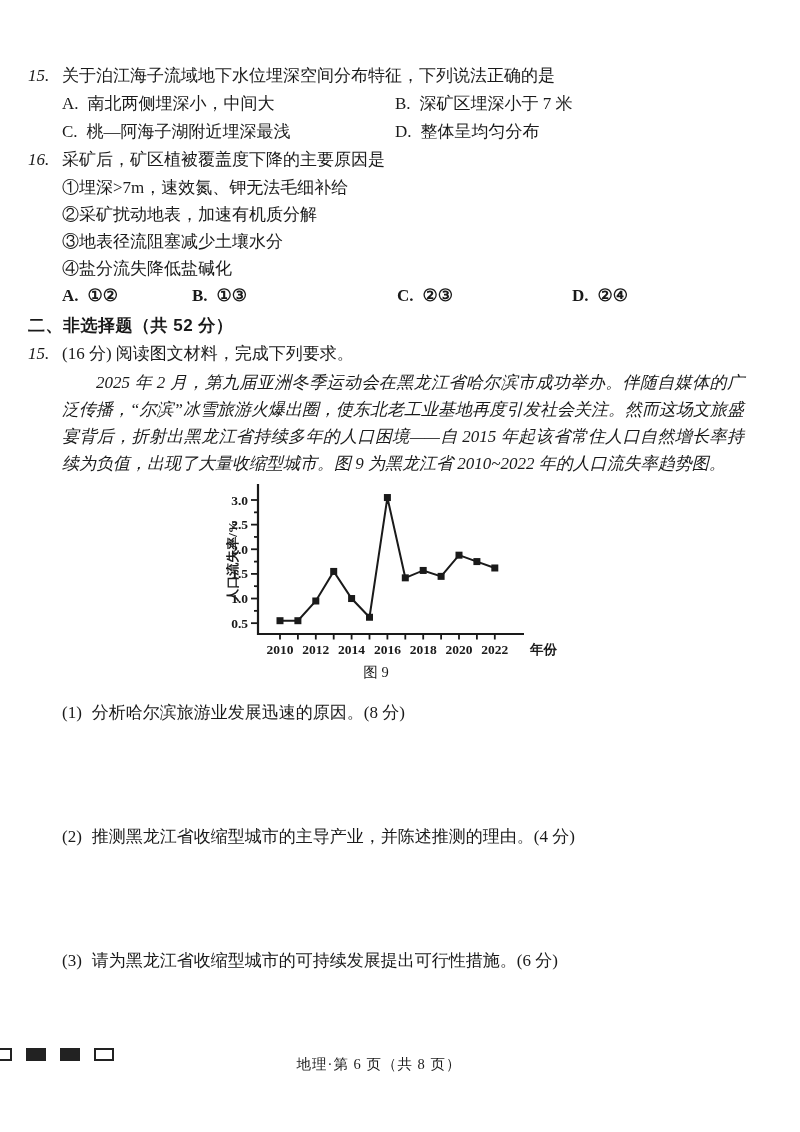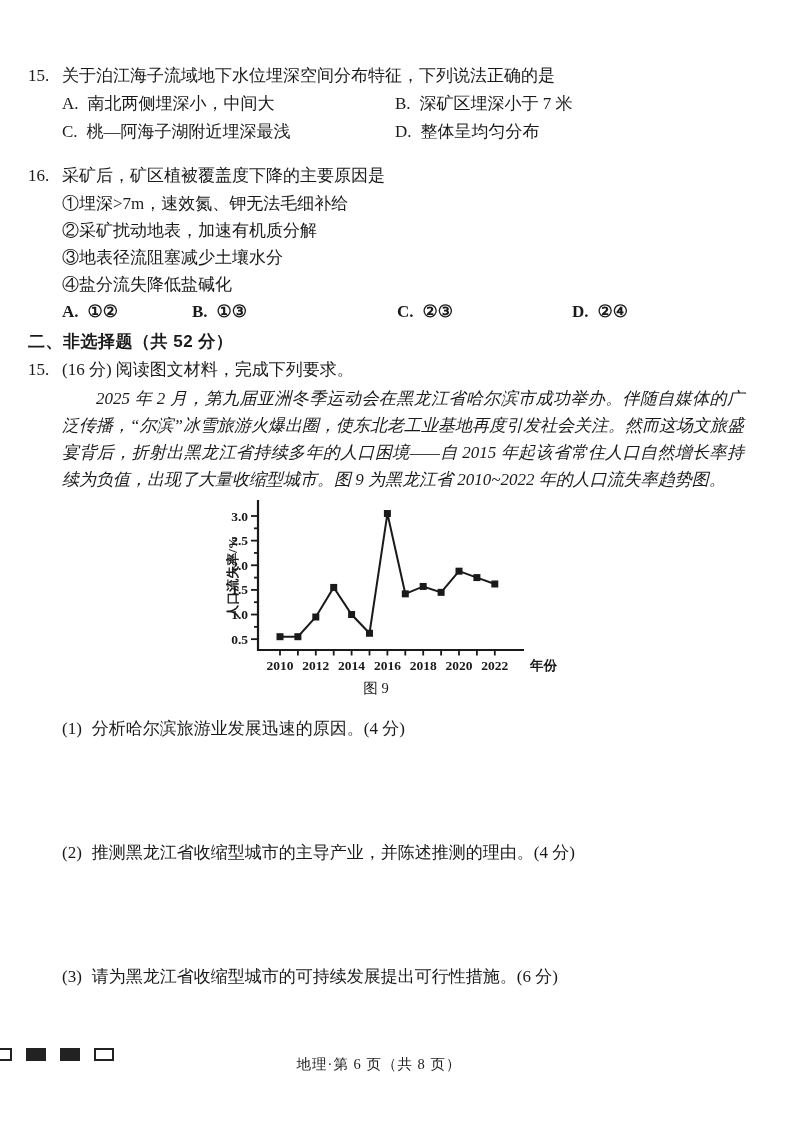--- a/index.html
+++ b/index.html
@@ -10,21 +10,21 @@
     font-family:"Liberation Serif","DejaVu Serif",serif;
   }
   .page {
     position:relative; width:800px; height:1132px;
     background:#ffffff; color:#1a1a1a; overflow:hidden;
     font-size:17px; line-height:28px;
   }
   .content { padding:62px 30px 0 28px; }
 
   .qrow { display:flex; }
-  .qnum { flex:0 0 34px; }
+  .qnum { flex:0 0 34px;font-style:italic; }
   .qstem { flex:1;font-family:Liberation Serif, serif; }
 
   .opt-grid-2col {
     display:grid; grid-template-columns:333px 1fr;
     margin-left:34px;
   }
   .opt-grid-4col {
     display:grid; grid-template-columns:130px 205px 175px 1fr;
     margin-left:34px;
     font-weight:bold;
@@ -85,21 +85,21 @@
         <span class="olabel">B.</span><span>深矿区埋深小于 7 米</span>
       </div>
       <div class="opt">
         <span class="olabel">C.</span><span>桃—阿海子湖附近埋深最浅</span>
       </div>
       <div class="opt">
         <span class="olabel">D.</span><span>整体呈均匀分布</span>
       </div>
     </div>
 
-    <div class="qrow" style="margin-top:16px;">
+    <div class="qrow" style="margin-top:0;">
       <span class="qnum">16.</span>
       <span class="qstem">采矿后，矿区植被覆盖度下降的主要原因是</span>
     </div>
     <div class="statements">
       <div>①埋深&gt;7m，速效氮、钾无法毛细补给</div>
       <div>②采矿扰动地表，加速有机质分解</div>
       <div>③地表径流阻塞减少土壤水分</div>
       <div>④盐分流失降低盐碱化</div>
     </div>
     <div class="opt-grid-4col">
@@ -179,21 +179,21 @@
           <rect x="193.7" y="85.9485294117647" width="7" height="7" fill="#1a1a1a"></rect>
           <rect x="211.6" y="91.86029411764704" width="7" height="7" fill="#1a1a1a"></rect>
           <rect x="229.5" y="70.67647058823529" width="7" height="7" fill="#1a1a1a"></rect>
           <rect x="247.39999999999998" y="77.08088235294116" width="7" height="7" fill="#1a1a1a"></rect>
           <rect x="265.29999999999995" y="83.48529411764704" width="7" height="7" fill="#1a1a1a"></rect>
           <text x="150" y="196" text-anchor="middle" font-size="14.5" fill="#1a1a1a" font-family="&quot;Liberation Serif&quot;,&quot;DejaVu Serif&quot;,serif" font-weight="400">图 9</text>
         </svg></div>
 
     <div class="subq subq1">
       <span class="sqlabel">(1)</span>
-      <span>分析哈尔滨旅游业发展迅速的原因。(4 分)</span>
+      <span>分析哈尔滨旅游业发展迅速的原因。(8 分)</span>
     </div>
     <div class="subq subq2">
       <span class="sqlabel">(2)</span>
       <span>推测黑龙江省收缩型城市的主导产业，并陈述推测的理由。(4 分)</span>
     </div>
     <div class="subq subq3">
       <span class="sqlabel">(3)</span>
       <span>请为黑龙江省收缩型城市的可持续发展提出可行性措施。(6 分)</span>
     </div>
   </div>

